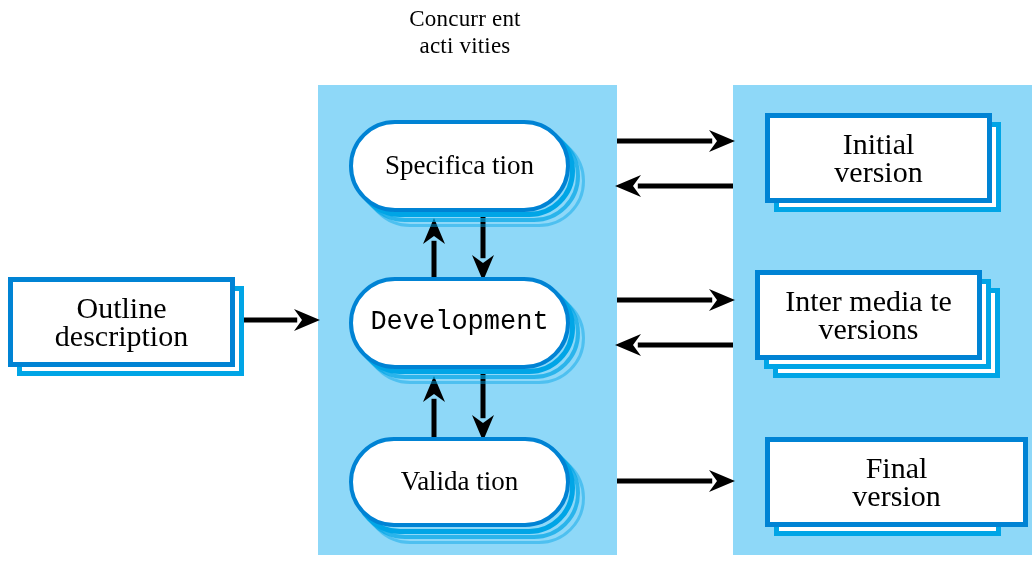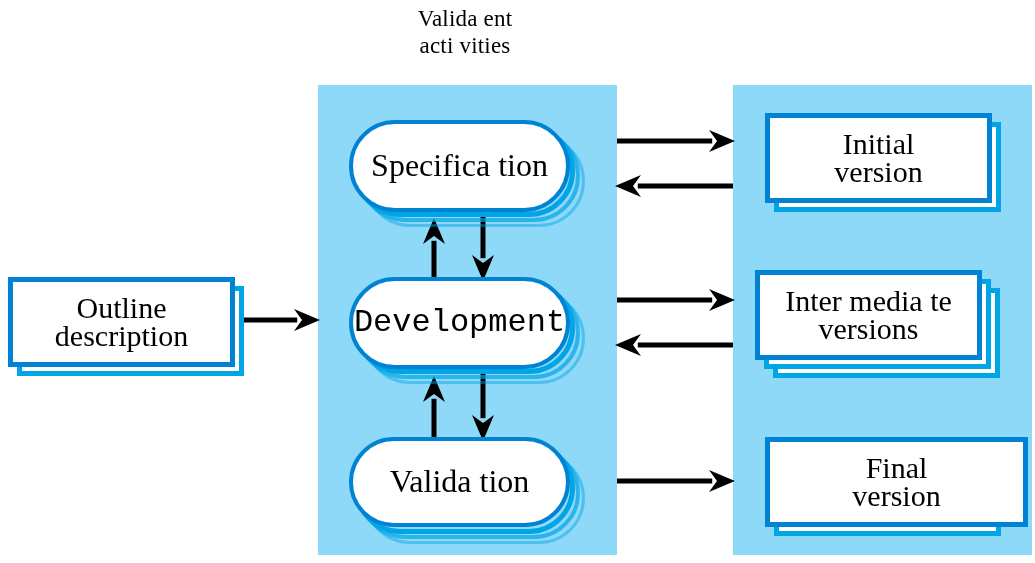--- a/index.html
+++ b/index.html
@@ -37,21 +37,21 @@
   }
   .proc-main{
     position:absolute;left:0;top:0;
     box-sizing:border-box;
     border-radius:999px;
     background:#ffffff;
     border:4px solid #0083D4;
     display:flex;align-items:center;justify-content:center;
   }
   .proc-label{
-    font-size:32px;color:#000;white-space:nowrap;
+    font-size:27px;color:#000;white-space:nowrap;
     position:relative;top:-1px;
   }
 
   
   .doc-wrap{position:absolute;}
   .doc-layer{
     position:absolute;
     box-sizing:border-box;
     background:#ffffff;
     border:5px solid #00A5E6;
@@ -70,21 +70,21 @@
 
   
   .arrow{position:absolute;}
   .arrow svg{display:block;overflow:visible;}
 </style>
 </head>
 <body>
 
 <div id="stage">
 
-  <div class="caption" id="caption" style="left: 355px; top: 5px; width: 220px; height: 60px;">Valida ent
+  <div class="caption" id="caption" style="left: 355px; top: 5px; width: 220px; height: 60px;">Concurr ent
 acti vities</div>
 
   <div id="panels-layer">
       <div class="panel" style="left: 318px; top: 85px; width: 299px; height: 470px; background: rgb(142, 216, 248);"></div>
       <div class="panel" style="left: 733px; top: 85px; width: 299px; height: 470px; background: rgb(142, 216, 248);"></div>
     </div>
   <div id="arrows-layer">
       <div class="arrow" style="left: 212px; top: 304px; width: 124px; height: 32px;">
         <svg width="124" height="32" viewBox="0 0 124 32">
           <line x1="16" y1="16" x2="85.2" y2="16" stroke="#000000" stroke-width="5"></line>

